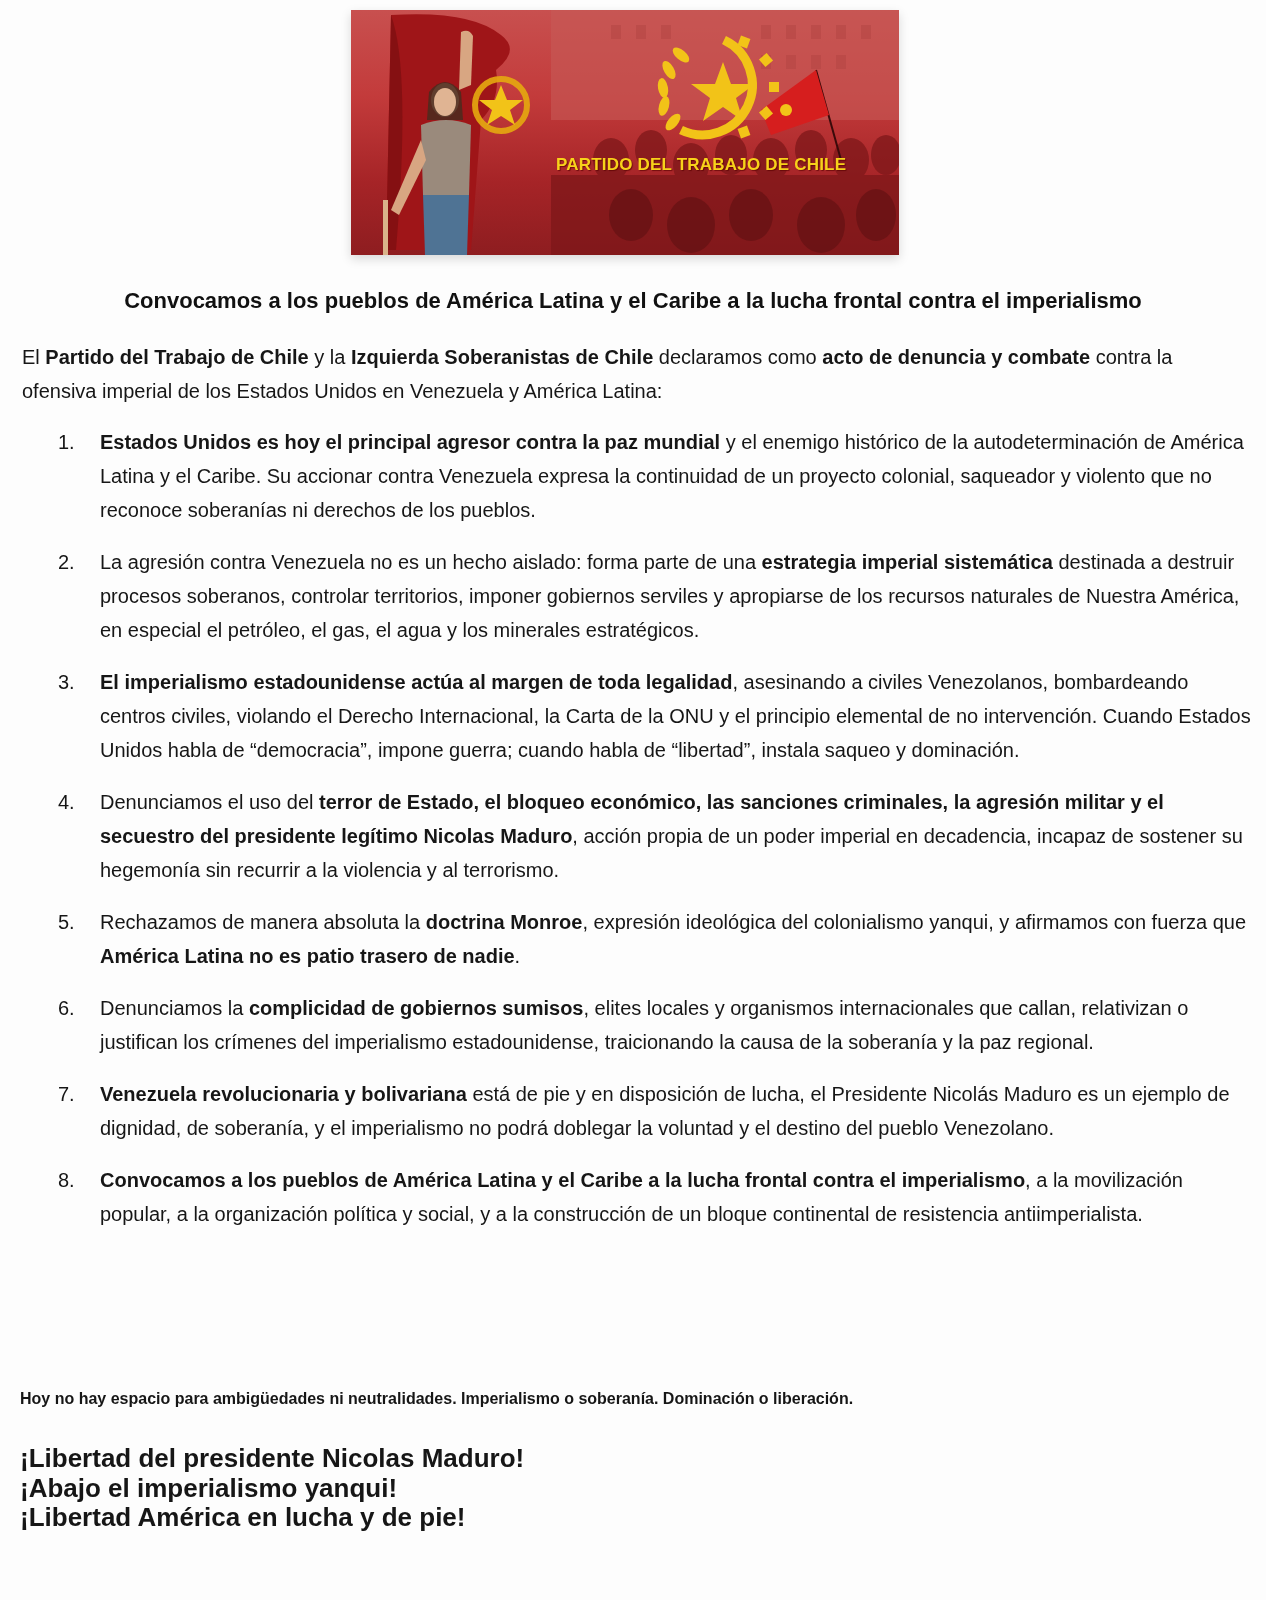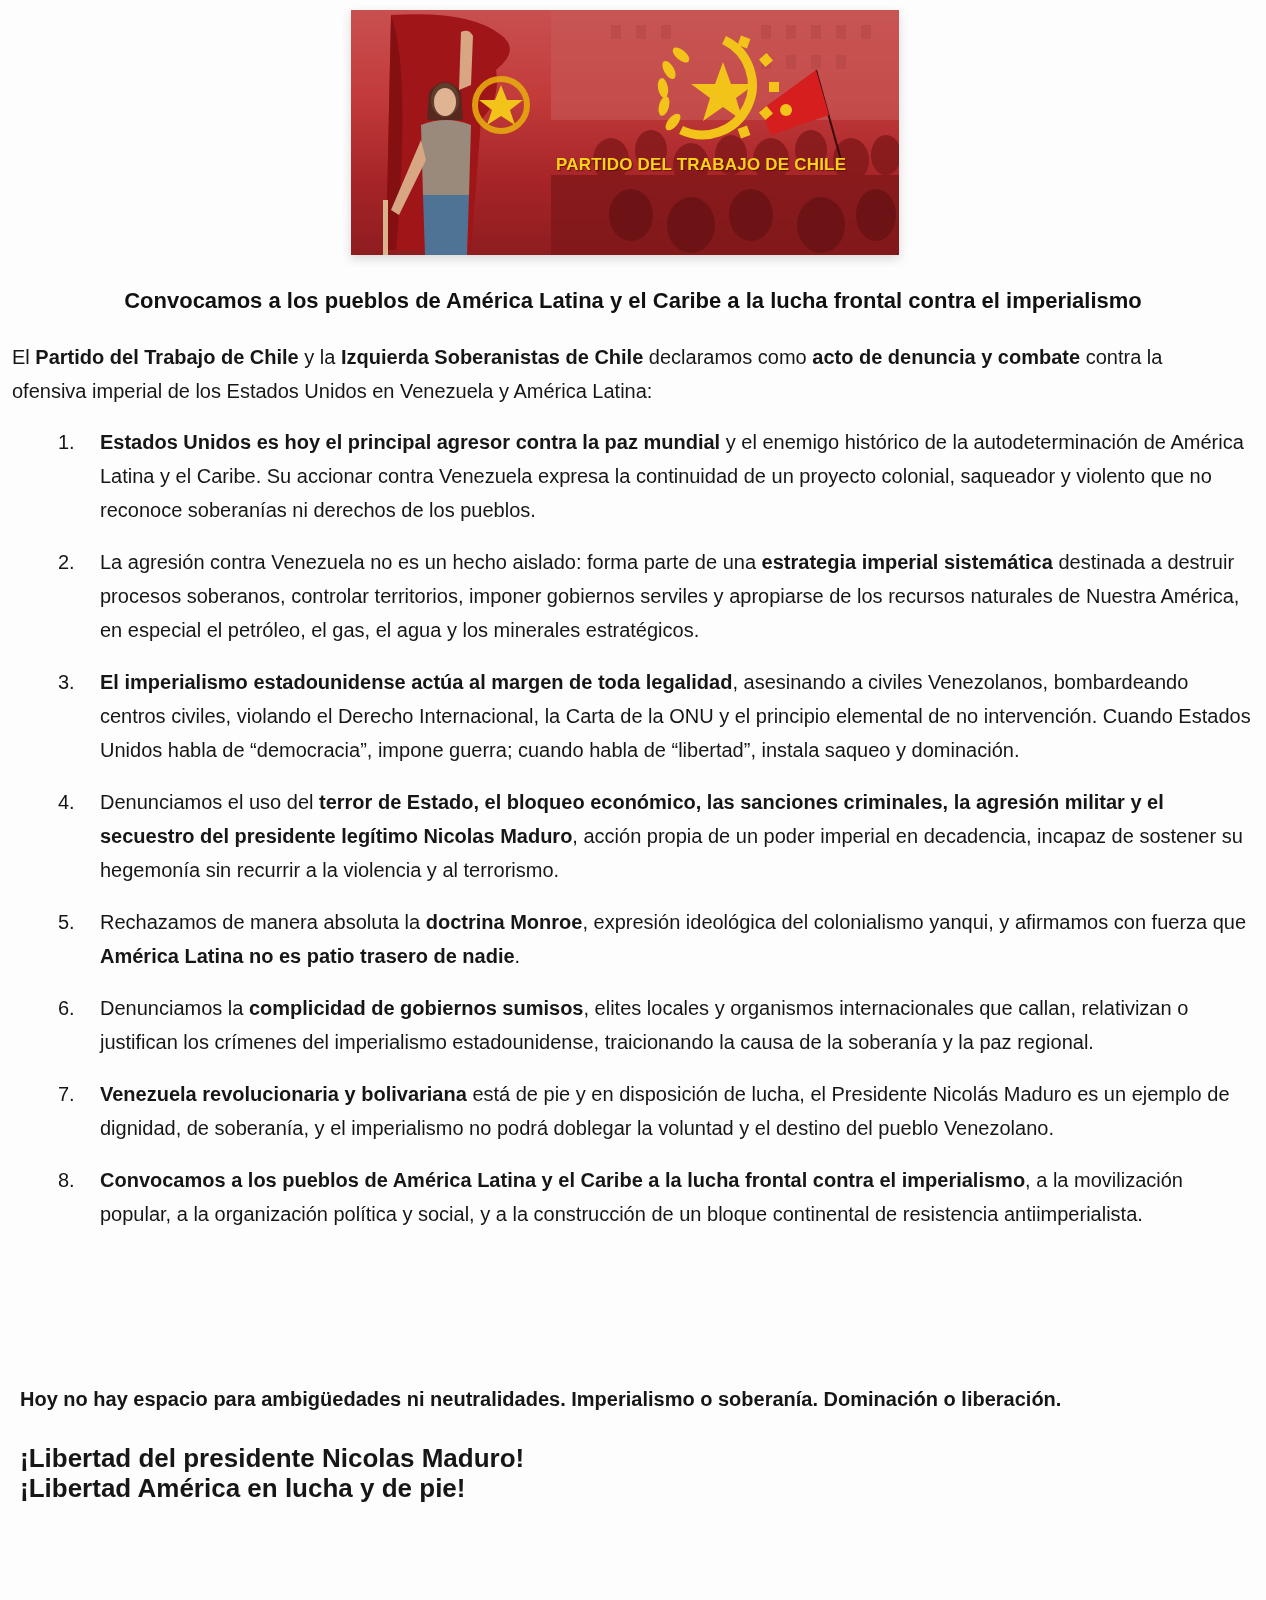--- a/index.html
+++ b/index.html
@@ -22,38 +22,38 @@
     font-size: 17px; letter-spacing: 0.2px; color: #f7d21a;
     text-shadow: 1px 1px 1px rgba(90,0,0,0.7);
     white-space: nowrap;
   }
   .doc-title {
     position: absolute; left: 0; top: 288px; width: 1266px;
     text-align: center; font-weight: bold; font-size: 22px; color: #111;
     font-family: "Liberation Sans", sans-serif;
   }
   .intro {
-    position: absolute; left: 12px; top: 340px; width: 1225px;
+    position: absolute; left: 22px; top: 340px; width: 1225px;
     font-size: 20px; line-height: 34px;
   }
   .points {
     position: absolute; left: 20px; top: 425px; width: 1232px;
     margin: 0; padding: 0; list-style: none;
   }
   .point {
     position: relative; padding-left: 80px;
     font-size: 20px; line-height: 34px; margin-bottom: 18px;
   }
   .point-num {
     position: absolute; left: 38px; top: 0;
   }
   b, .bold { font-weight: bold; }
   .closing {
     position: absolute; left: 20px; top: 1384px; width: 1230px;
-    font-size: 20px; font-weight: bold; line-height: 30px;
+    font-size: 16px; font-weight: bold; line-height: 30px;
   }
   .slogans {
     position: absolute; left: 20px; top: 1444px;
     font-size: 26px; font-weight: bold; line-height: 29.5px;
   }
   .slogan { display: block; }
 </style>
 </head>
 <body>
 
@@ -149,14 +149,15 @@
     <li class="point"><span class="point-num">5.</span><span><span>Rechazamos de manera absoluta la </span><span class="bold">doctrina Monroe</span><span>, expresión ideológica del colonialismo yanqui, y afirmamos con fuerza que </span><span class="bold">América Latina no es patio trasero de nadie</span><span>.</span></span></li>
     <li class="point"><span class="point-num">6.</span><span><span>Denunciamos la </span><span class="bold">complicidad de gobiernos sumisos</span><span>, elites locales y organismos internacionales que callan, relativizan o justifican los crímenes del imperialismo estadounidense, traicionando la causa de la soberanía y la paz regional.</span></span></li>
     <li class="point"><span class="point-num">7.</span><span><span class="bold">Venezuela revolucionaria y bolivariana</span><span> está de pie y en disposición de lucha, el Presidente Nicolás Maduro es un ejemplo de dignidad, de soberanía, y el imperialismo no podrá doblegar la voluntad y el destino del pueblo Venezolano.</span></span></li>
     <li class="point"><span class="point-num">8.</span><span><span class="bold">Convocamos a los pueblos de América Latina y el Caribe a la lucha frontal contra el imperialismo</span><span>, a la movilización popular, a la organización política y social, y a la construcción de un bloque continental de resistencia antiimperialista.</span></span></li>
   </ol>
 
 <p class="closing" style="margin:0;">Hoy no hay espacio para ambigüedades ni neutralidades. Imperialismo o soberanía. Dominación o liberación.</p>
 
 <div class="slogans" id="slogans">
     <span class="slogan">¡Libertad del presidente Nicolas Maduro!</span>
+    <span class="slogan">¡Abajo el imperialismo yanqui!</span>
     <span class="slogan">¡Libertad América en lucha y de pie!</span>
   </div>
 
 </body></html>

